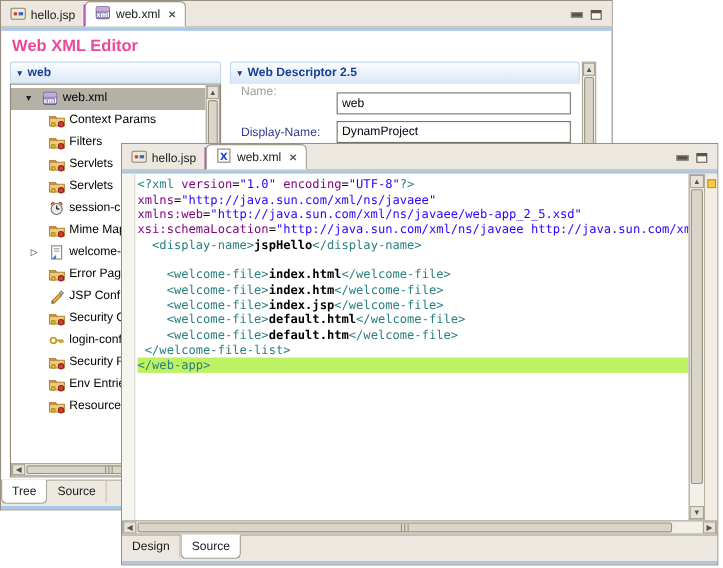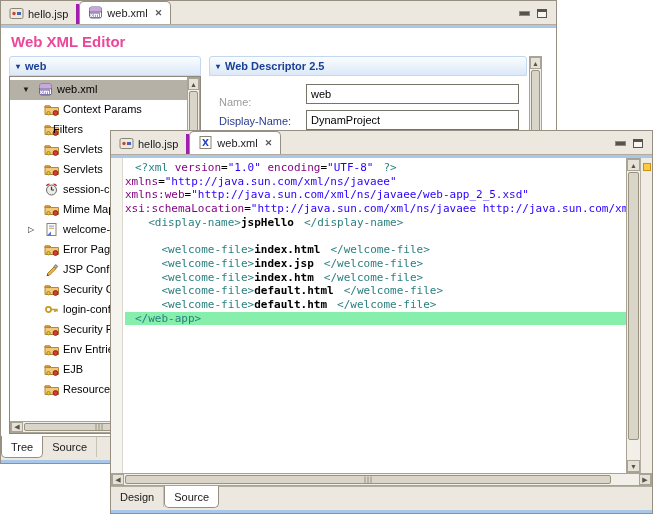--- a/index.html
+++ b/index.html
@@ -6,21 +6,21 @@
   body{width:657px;height:516px;position:relative;background:#ffffff;overflow:hidden;
        font-family:"Liberation Sans",sans-serif;}
   .window{position:absolute;background:#fff;border:1px solid #968F82;box-sizing:border-box;}
   #back-window{left:0;top:0;width:557px;height:464px;z-index:1;}
   #front-window{left:110px;top:130px;width:543px;height:384px;z-index:2;}
 
   
   .tabbar{position:absolute;left:0;right:0;top:0;height:24px;background:#ECE8E0;
           border-bottom:1px solid #B3ADA0;display:flex;align-items:flex-end;box-sizing:border-box;}
   .tab{height:20px;display:flex;align-items:center;gap:4px;padding:0 8px;font-size:11px;color:#1a1a1a;
-       border-right:3px solid #a21caf;white-space:nowrap;}
+       border-right:1px solid #a21caf;white-space:nowrap;}
   .tab.active{background:#fff;border:1px solid #968F82;border-bottom:none;border-radius:5px 5px 0 0;height:22px;}
   .tab .close{font-size:9px;color:#555;font-weight:bold;margin-left:3px;}
   .focus-strip{position:absolute;left:0;right:0;top:24px;height:3px;background:#A9C8E9;}
   .bottom-strip{position:absolute;left:0;right:0;bottom:0;height:3px;background:#A9C8E9;}
   .winbtns{margin-left:auto;display:flex;gap:7px;align-items:center;padding:0 9px 6px 0;}
   .btn-min{width:9px;height:3px;background:#57534A;border:1px solid #8F897C;}
   .btn-max{width:10px;height:9px;border:1px solid #57534A;border-top:3px solid #57534A;background:#F7F5F0;box-sizing:border-box;}
 
   
   .page-title{position:absolute;left:10px;top:32px;font-size:15px;font-weight:bold;color:#ec4899;}
@@ -57,22 +57,22 @@
           display:flex;align-items:center;justify-content:center;font-size:7px;box-sizing:border-box;}
   .sb-thumb{position:absolute;background:#DAD5C9;border:1px solid #98927F;border-radius:2px;box-sizing:border-box;}
   .sb-grip{position:absolute;left:50%;top:50%;transform:translate(-50%,-50%);display:flex;gap:2px;}
   .sb-grip i{display:block;width:1px;height:7px;background:#98927F;}
 
   
   #code-area{position:absolute;left:0;right:0;top:27px;bottom:40px;background:#fff;overflow:hidden;}
   #gutter{position:absolute;left:0;top:0;bottom:0;width:11px;background:#F6F4EF;border-right:1px solid #DDD9CF;}
   #code-lines{position:absolute;left:14px;top:0;right:26px;bottom:0;padding-top:3px;overflow:hidden;}
   .code-line{height:13.7px;line-height:13.7px;font-family:"DejaVu Sans Mono",monospace;font-size:11px;white-space:pre;}
-  .code-line.hl{background:#86efac;margin-left:-14px;padding-left:14px;margin-right:-26px;}
-  .tk-tag{color:#2A7F7F;margin-left:10px;}
+  .code-line.hl{background:#bef264;margin-left:-14px;padding-left:14px;margin-right:-26px;}
+  .tk-tag{color:#2A7F7F;}
   .tk-attr{color:#7F007F;}
   .tk-str{color:#2A00FF;}
   .tk-txt{color:#000;font-weight:bold;}
   .tk-pln{color:#000;}
   #overview-ruler{position:absolute;right:0;top:0;bottom:0;width:11px;background:#F1EDE5;border-left:1px solid #B5AFA2;}
   #annotation-marker{position:absolute;right:1px;top:5px;width:8px;height:8px;background:#FCCB3F;border:1px solid #C98F1B;box-sizing:border-box;}
   #front-vscroll{position:absolute;right:11px;top:0;bottom:0;width:15px;}
   #front-hscroll{position:absolute;left:0;right:0;bottom:27px;height:13px;}
 </style>
 </head>
@@ -130,21 +130,21 @@
             </svg></span>
           <span class="tlabel" style="left:53px;">Context Params</span>
         </div>
         <div class="tree-row">
           <span class="ticon" style="left:34px;"><svg width="16" height="15" viewBox="0 0 16 15">
               <path d="M1 4 L6 4 L7.5 5.5 L14.5 5.5 L14.5 12.5 L1 12.5 Z" fill="#f2c879" stroke="#b5853c"></path>
               <path d="M1 4 L6 4 L7.5 5.5 L1 5.5 Z" fill="#e0a94f" stroke="#b5853c"></path>
               <circle cx="11.5" cy="11" r="2.4" fill="#d14138" stroke="#8d2420"></circle>
               <circle cx="4.5" cy="11.2" r="1.7" fill="#e8c63f" stroke="#a08a1f"></circle>
             </svg></span>
-          <span class="tlabel" style="left:43px;text-align:center;">Filters</span>
+          <span class="tlabel" style="left:53px;text-align:center;">Filters</span>
         </div>
         <div class="tree-row">
           <span class="ticon" style="left:34px;"><svg width="16" height="15" viewBox="0 0 16 15">
               <path d="M1 4 L6 4 L7.5 5.5 L14.5 5.5 L14.5 12.5 L1 12.5 Z" fill="#f2c879" stroke="#b5853c"></path>
               <path d="M1 4 L6 4 L7.5 5.5 L1 5.5 Z" fill="#e0a94f" stroke="#b5853c"></path>
               <circle cx="11.5" cy="11" r="2.4" fill="#d14138" stroke="#8d2420"></circle>
               <circle cx="4.5" cy="11.2" r="1.7" fill="#e8c63f" stroke="#a08a1f"></circle>
             </svg></span>
           <span class="tlabel" style="left:53px;">Servlets</span>
         </div>
@@ -228,29 +228,20 @@
           <span class="tlabel" style="left:53px;">Security Roles</span>
         </div>
         <div class="tree-row">
           <span class="ticon" style="left:34px;"><svg width="16" height="15" viewBox="0 0 16 15">
               <path d="M1 4 L6 4 L7.5 5.5 L14.5 5.5 L14.5 12.5 L1 12.5 Z" fill="#f2c879" stroke="#b5853c"></path>
               <path d="M1 4 L6 4 L7.5 5.5 L1 5.5 Z" fill="#e0a94f" stroke="#b5853c"></path>
               <circle cx="11.5" cy="11" r="2.4" fill="#d14138" stroke="#8d2420"></circle>
               <circle cx="4.5" cy="11.2" r="1.7" fill="#e8c63f" stroke="#a08a1f"></circle>
             </svg></span>
           <span class="tlabel" style="left:53px;">Env Entries</span>
-        </div>
-        <div class="tree-row">
-          <span class="ticon" style="left:34px;"><svg width="16" height="15" viewBox="0 0 16 15">
-              <path d="M1 4 L6 4 L7.5 5.5 L14.5 5.5 L14.5 12.5 L1 12.5 Z" fill="#f2c879" stroke="#b5853c"></path>
-              <path d="M1 4 L6 4 L7.5 5.5 L1 5.5 Z" fill="#e0a94f" stroke="#b5853c"></path>
-              <circle cx="11.5" cy="11" r="2.4" fill="#d14138" stroke="#8d2420"></circle>
-              <circle cx="4.5" cy="11.2" r="1.7" fill="#e8c63f" stroke="#a08a1f"></circle>
-            </svg></span>
-          <span class="tlabel" style="left:53px;">EJB</span>
         </div>
         <div class="tree-row">
           <span class="ticon" style="left:34px;"><svg width="16" height="15" viewBox="0 0 16 15">
               <path d="M1 4 L6 4 L7.5 5.5 L14.5 5.5 L14.5 12.5 L1 12.5 Z" fill="#f2c879" stroke="#b5853c"></path>
               <path d="M1 4 L6 4 L7.5 5.5 L1 5.5 Z" fill="#e0a94f" stroke="#b5853c"></path>
               <circle cx="11.5" cy="11" r="2.4" fill="#d14138" stroke="#8d2420"></circle>
               <circle cx="4.5" cy="11.2" r="1.7" fill="#e8c63f" stroke="#a08a1f"></circle>
             </svg></span>
           <span class="tlabel" style="left:53px;">Resources</span>
         </div>
@@ -272,21 +263,21 @@
           </span>
         </div>
       <div class="sb-btn" style="top:0;bottom:0;right:0;width:12px;">▶</div>
     </div>
   </div>
 
   <div class="sec-header" id="desc-header">
     <span class="sec-arrow">▾</span>
     <span>Web Descriptor 2.5</span>
   </div>
-  <div class="field-label" style="left:218px;top:95px;color:#9C9C9C;">Name:</div>
+  <div class="field-label" style="left:218px;top:76px;color:#9C9C9C;">Name:</div>
   <input class="field-input" style="left: 305px; top: 83px;" value="web">
   <div class="field-label" style="left:218px;top:114px;color:#2B3C8F;">Display-Name:</div>
   <input class="field-input" style="left: 305px; top: 109px;" value="DynamProject">
 
   <div class="sb" style="left:528px;top:55px;width:13px;height:378px;">
     <div class="sb-btn" style="left:0;right:0;top:0;height:12px;">▲</div>
     <div class="sb-thumb" style="left:1px;right:1px;top:13px;height:190px;"></div>
     <div class="sb-btn" style="left:0;right:0;bottom:0;height:12px;">▼</div>
   </div>
 
@@ -329,24 +320,25 @@
   <div id="code-area">
     <div id="gutter"></div>
     <div id="code-lines">
         <div class="code-line"><span class="tk-tag">&lt;?xml </span><span class="tk-attr">version</span><span class="tk-pln">=</span><span class="tk-str">"1.0"</span><span class="tk-pln"> </span><span class="tk-attr">encoding</span><span class="tk-pln">=</span><span class="tk-str">"UTF-8"</span><span class="tk-tag">?&gt;</span></div>
         <div class="code-line"><span class="tk-attr">xmlns</span><span class="tk-pln">=</span><span class="tk-str">"http://java.sun.com/xml/ns/javaee"</span></div>
         <div class="code-line"><span class="tk-attr">xmlns:web</span><span class="tk-pln">=</span><span class="tk-str">"http://java.sun.com/xml/ns/javaee/web-app_2_5.xsd"</span></div>
         <div class="code-line"><span class="tk-attr">xsi:schemaLocation</span><span class="tk-pln">=</span><span class="tk-str">"http://java.sun.com/xml/ns/javaee http://java.sun.com/xml/ns/javaee/web-app_2_5.xsd"</span></div>
         <div class="code-line"><span class="tk-pln">  </span><span class="tk-tag">&lt;display-name&gt;</span><span class="tk-txt">jspHello</span><span class="tk-tag">&lt;/display-name&gt;</span></div>
         <div class="code-line"><span class="tk-pln">  </span></div>
         <div class="code-line"><span class="tk-pln">    </span><span class="tk-tag">&lt;welcome-file&gt;</span><span class="tk-txt">index.html</span><span class="tk-tag">&lt;/welcome-file&gt;</span></div>
+        <div class="code-line"><span class="tk-pln">    </span><span class="tk-tag">&lt;welcome-file&gt;</span><span class="tk-txt">index.htm</span><span class="tk-tag">&lt;/welcome-file&gt;</span></div>
         <div class="code-line"><span class="tk-pln">    </span><span class="tk-tag">&lt;welcome-file&gt;</span><span class="tk-txt">index.jsp</span><span class="tk-tag">&lt;/welcome-file&gt;</span></div>
-        <div class="code-line"><span class="tk-pln">    </span><span class="tk-tag">&lt;welcome-file&gt;</span><span class="tk-txt">index.htm</span><span class="tk-tag">&lt;/welcome-file&gt;</span></div>
         <div class="code-line"><span class="tk-pln">    </span><span class="tk-tag">&lt;welcome-file&gt;</span><span class="tk-txt">default.html</span><span class="tk-tag">&lt;/welcome-file&gt;</span></div>
         <div class="code-line"><span class="tk-pln">    </span><span class="tk-tag">&lt;welcome-file&gt;</span><span class="tk-txt">default.htm</span><span class="tk-tag">&lt;/welcome-file&gt;</span></div>
+        <div class="code-line"><span class="tk-pln"> </span><span class="tk-tag">&lt;/welcome-file-list&gt;</span></div>
         <div class="code-line hl"><span class="tk-tag">&lt;/web-app&gt;</span></div>
       </div>
     <div id="front-vscroll" class="sb">
       <div class="sb-btn" style="left:0;right:0;top:0;height:12px;">▲</div>
       <div class="sb-thumb" style="left:1px;right:1px;top:13px;height:268px;"></div>
       <div class="sb-btn" style="left:0;right:0;bottom:0;height:12px;">▼</div>
     </div>
     <div id="overview-ruler">
       <div id="annotation-marker"></div>
     </div>

